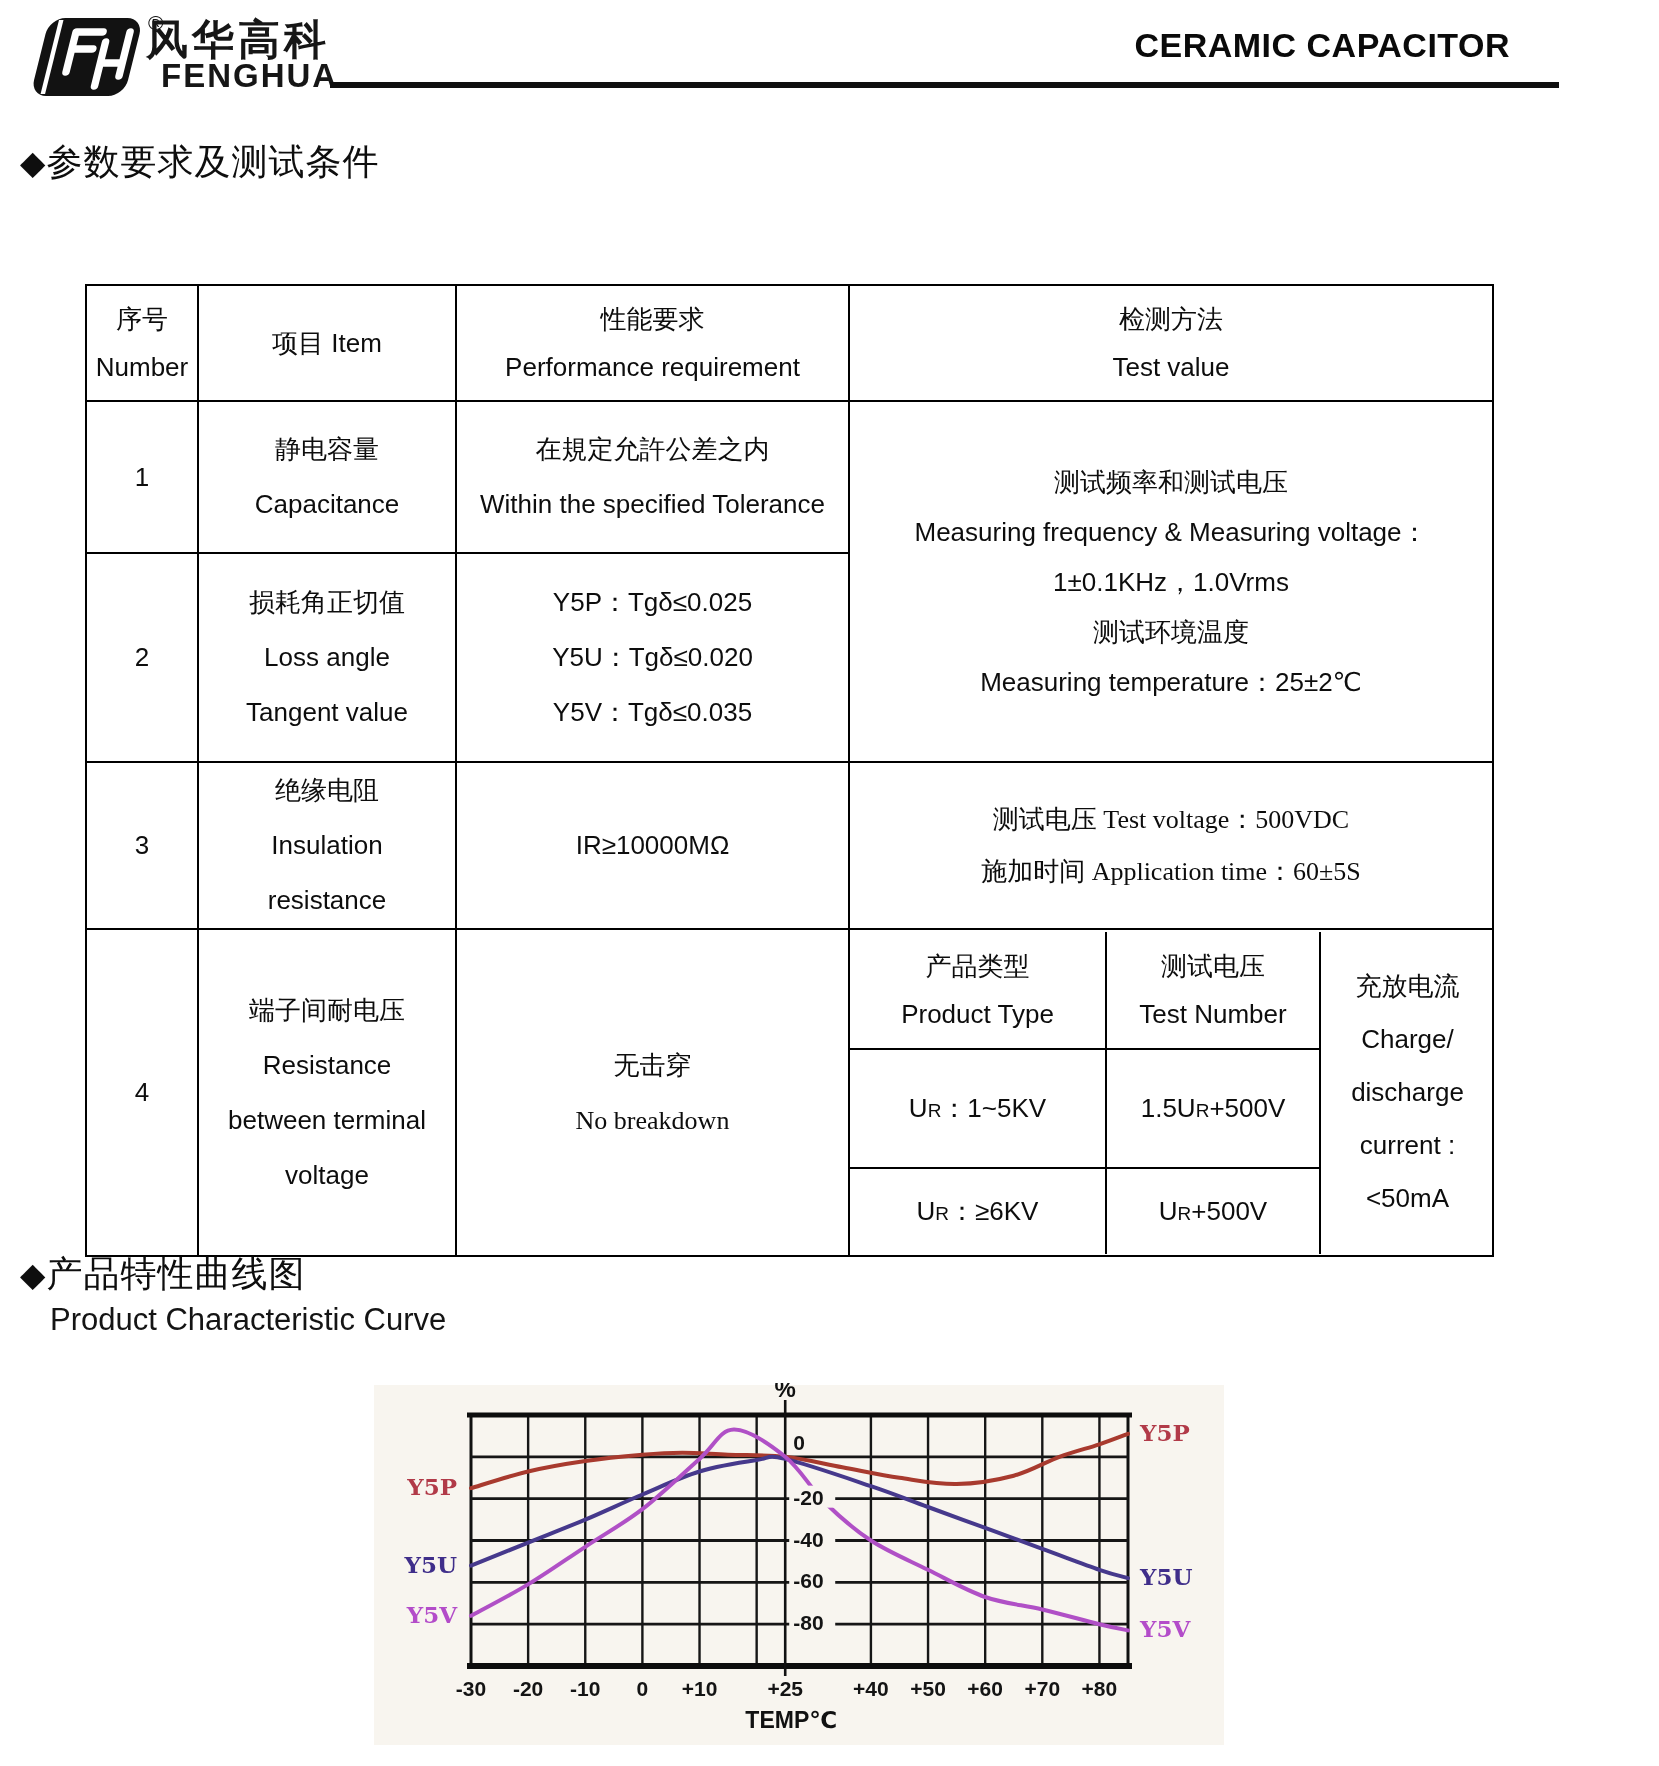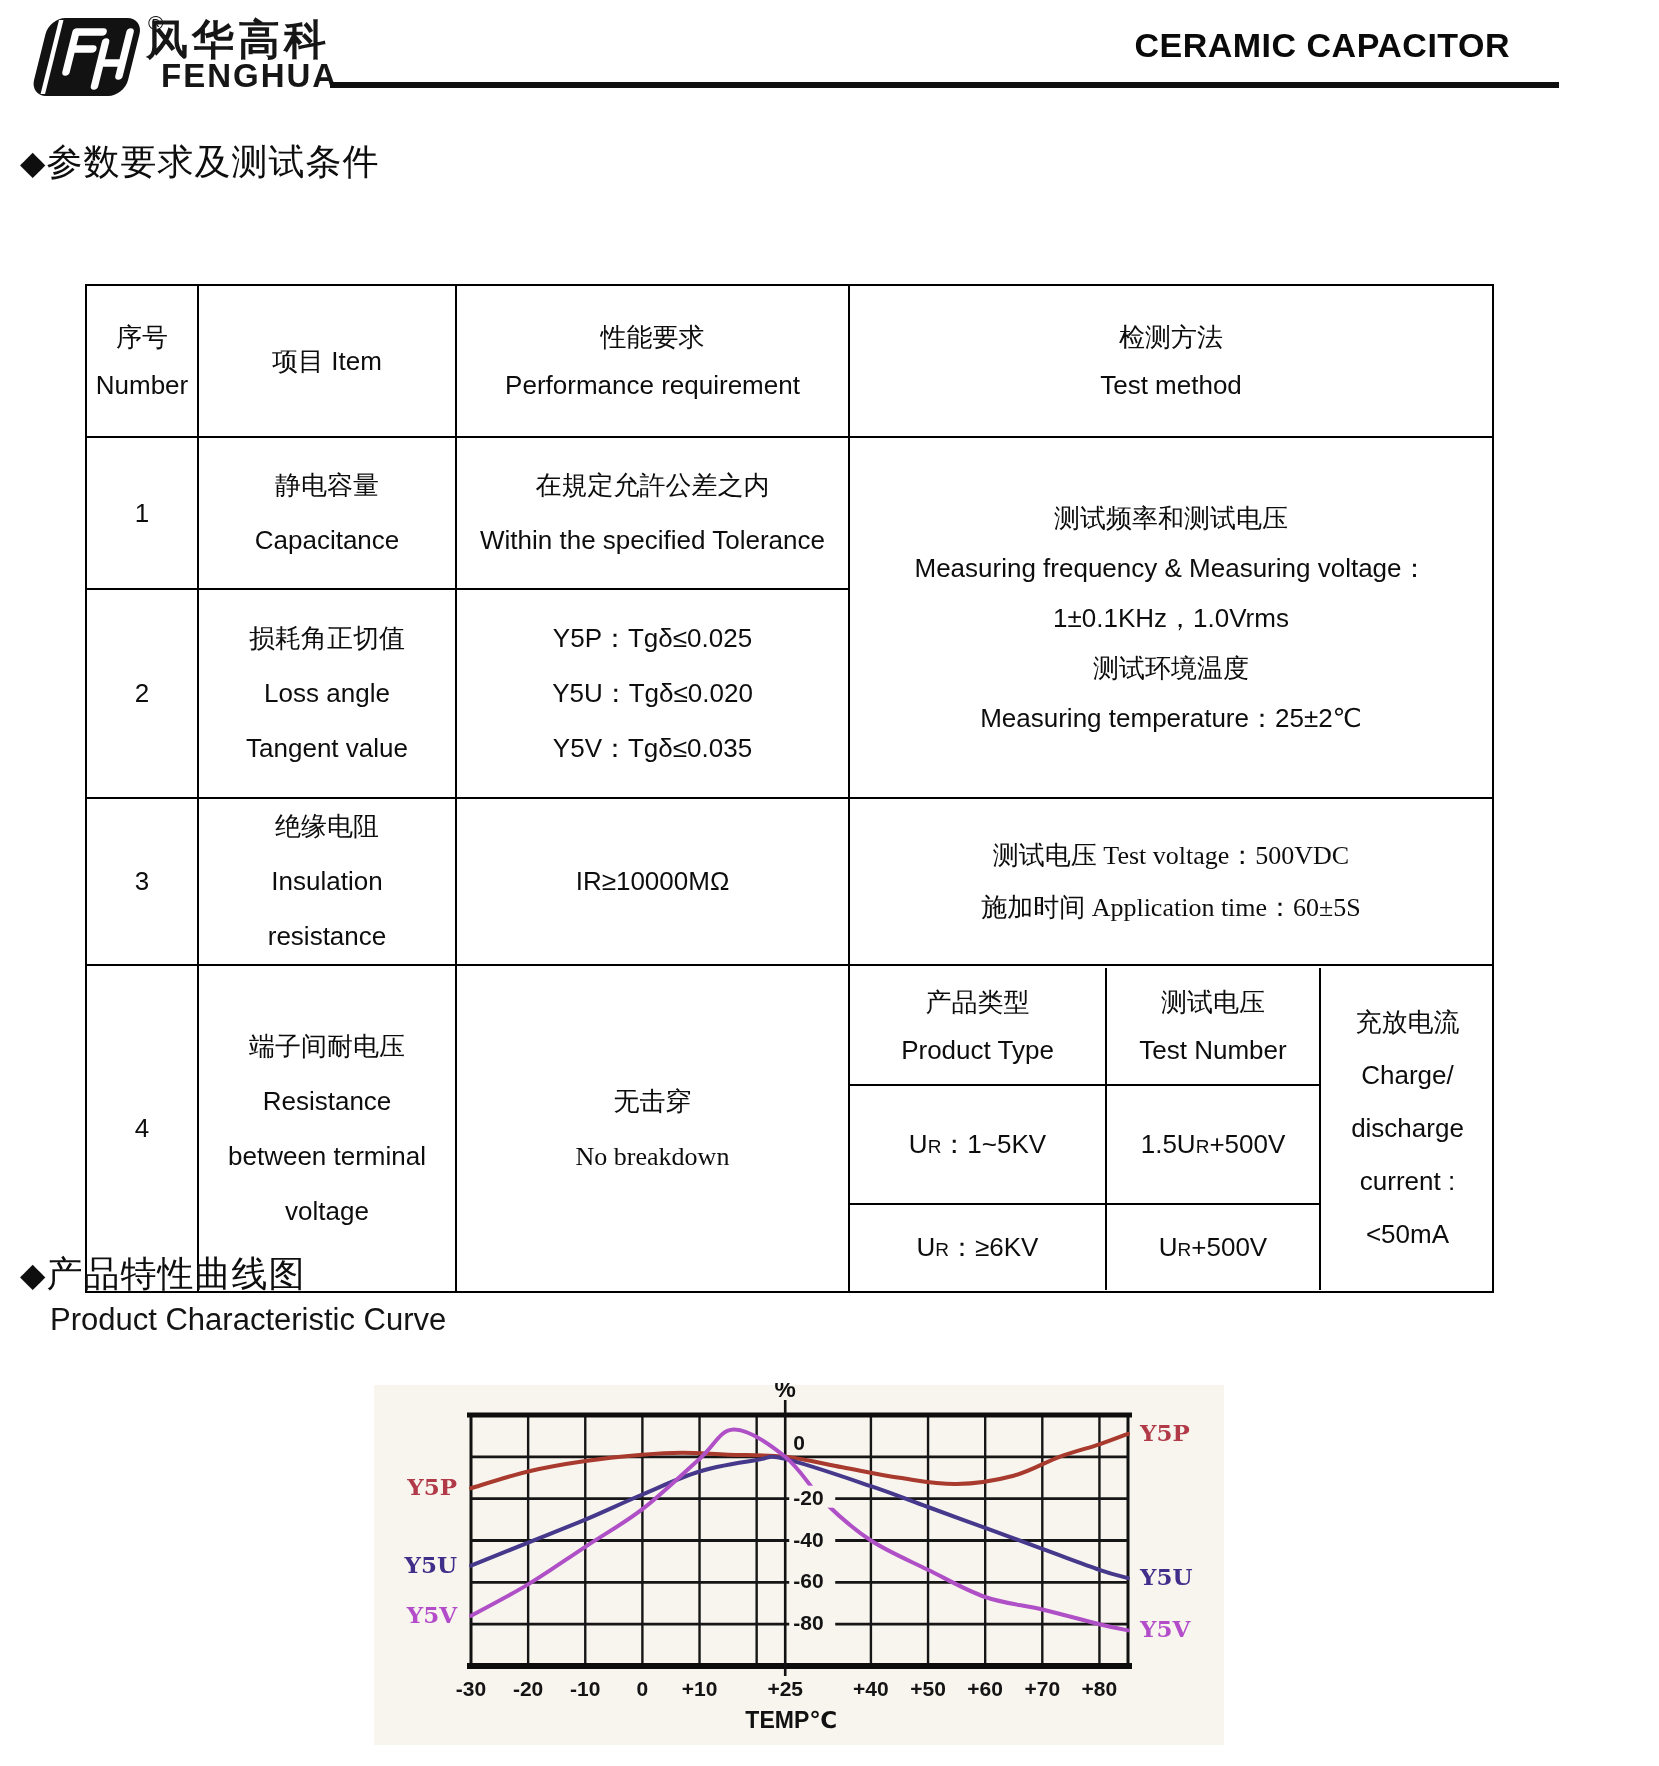--- a/index.html
+++ b/index.html
@@ -71,35 +71,35 @@
   </div>
 
   <table class="main">
     <colgroup>
         <col style="width:112px">
         <col style="width:258px">
         <col style="width:393px">
         <col style="width:644px">
       </colgroup>
     <tbody>
-        <tr style="height:152px;">
+        <tr style="height:116px;">
       <th>
         <div class="hline">序号</div>
         <div class="hline">Number</div>
       </th>
       <th>
         <div class="hline">项目 Item</div>
       </th>
       <th>
         <div class="hline">性能要求</div>
         <div class="hline">Performance requirement</div>
       </th>
       <th>
         <div class="hline">检测方法</div>
-        <div class="hline">Test method</div>
+        <div class="hline">Test value</div>
       </th>
     </tr>
     <tr style="height:152px;">
       <td>1</td>
       <td>
         <div class="cline">静电容量</div>
         <div class="cline">Capacitance</div>
       </td>
       <td>
         <div class="cline">在規定允許公差之内</div>

